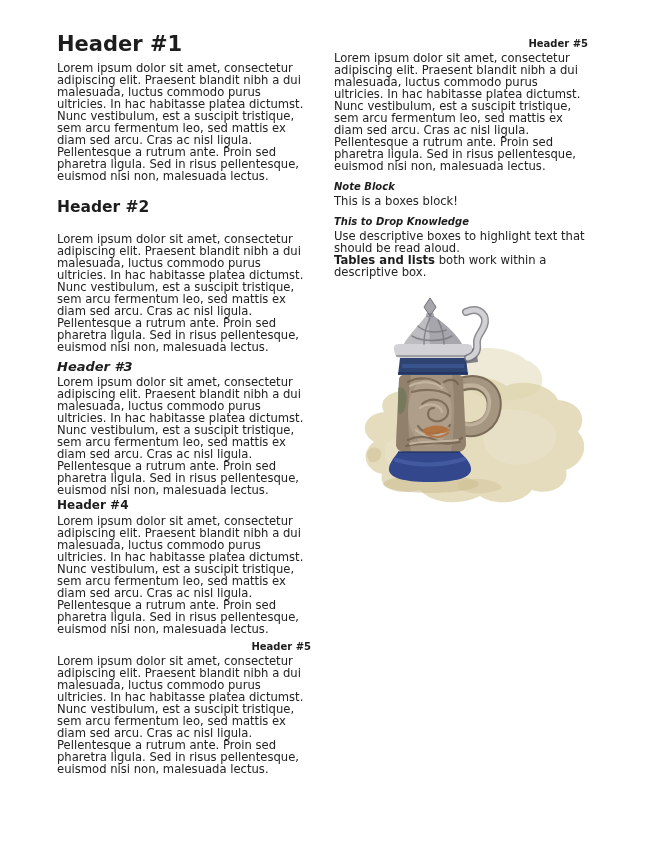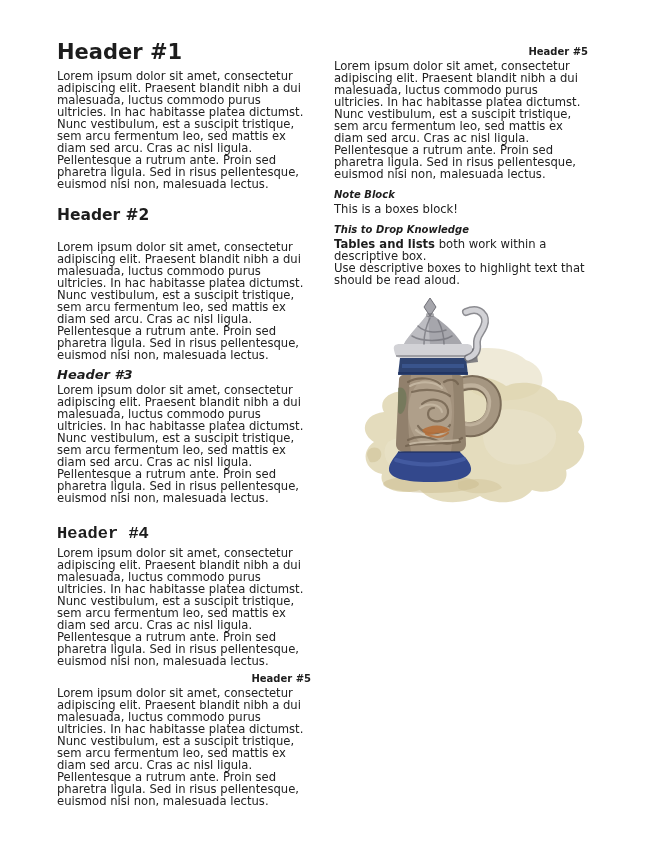--- a/index.html
+++ b/index.html
@@ -1,28 +1,28 @@
 <!DOCTYPE html>
 <html><head>
 <meta charset="utf-8">
 <style>
   html,body{margin:0;padding:0;}
   body{
     width:652px;height:844px;position:relative;overflow:hidden;
     background:#ffffff;color:#222222;
     font-family:"DejaVu Sans","Liberation Sans",sans-serif;
   }
-  .col{position:absolute;top:40px;width:254px;}
+  .col{position:absolute;top:32px;width:254px;}
   #left-col{left:57px;}
   #right-col{left:334px;}
   h1,h2,h3,h4,h5,p{margin:0;padding:0;color:#1d1d1d;}
   h1{font-size:21px;line-height:1.2;margin-bottom:5px;}
   h2{font-size:15.5px;line-height:1.2;margin-top:16px;margin-bottom:16px;}
   h3{font-size:13px;line-height:1.2;margin-top:6px;margin-bottom:2px;font-style:italic;}
-  h4{font-size:17px;line-height:1.2;margin-top:20px;margin-bottom:2px;font-family:Liberation Mono, monospace;}
+  h4{font-size:12px;line-height:1.2;margin-top:2px;margin-bottom:2px;}
   h5{font-size:10px;line-height:1.2;margin-top:6px;margin-bottom:2px;text-align:right;}
   .para{font-size:11.6px;line-height:12px;color:#222222;}
   .note-h{font-size:10px;line-height:1.2;font-weight:bold;margin-top:9px;margin-bottom:2px;color:#1d1d1d;font-style:italic;}
   .para b{color:#1d1d1d;}
   #illustration{position:absolute;left:338px;top:292px;width:258px;height:216px;}
   #illustration svg{display:block;width:258px;height:216px;}
 </style>
 </head>
 <body>
 
@@ -50,22 +50,22 @@
 </div>
 
 <div class="col" id="right-col">
   <section>
     <h5>Header #5</h5>
     <p class="para">Lorem ipsum dolor sit amet, consectetur adipiscing elit. Praesent blandit nibh a dui malesuada, luctus commodo purus ultricies. In hac habitasse platea dictumst. Nunc vestibulum, est a suscipit tristique, sem arcu fermentum leo, sed mattis ex diam sed arcu. Cras ac nisl ligula. Pellentesque a rutrum ante. Proin sed pharetra ligula. Sed in risus pellentesque, euismod nisi non, malesuada lectus.</p>
   </section>
   <div class="note-h">Note Block</div>
   <p class="para">This is a boxes block!</p>
   <div class="note-h">This to Drop Knowledge</div>
+  <p class="para">Use descriptive boxes to highlight text that should be read aloud.</p>
   <p class="para"><b>Tables and lists</b><span> both work within a descriptive box.</span></p>
-  <p class="para">Use descriptive boxes to highlight text that should be read aloud.</p>
 </div>
 
 <div id="illustration">
   <svg viewBox="0 0 258 216" xmlns="http://www.w3.org/2000/svg">
 
     <path opacity="0.75" d="M118 64 C138 52 172 54 188 68 C206 74 210 94 196 102 C178 112 144 110 132 98 C120 92 112 76 118 64 Z" fill="#eae3cb"></path>
     <path opacity="0.8" d="M36 150 C20 140 26 122 46 120 C38 106 58 94 76 102 C74 90 96 84 108 92 C124 82 152 82 168 94 C188 86 214 94 220 108 C242 110 250 126 240 140 C252 152 246 172 228 178 C232 194 212 204 194 198 C184 212 156 214 142 204 C122 214 94 212 82 198 C60 204 40 196 44 182 C26 178 22 160 36 150 Z" fill="#ddd3ad"></path>
     <path opacity="0.6" d="M150 120 C180 112 214 122 218 142 C220 162 196 176 170 172 C148 168 138 148 150 120 Z" fill="#eae3cb"></path>
     <path opacity="0.5" d="M50 150 C66 140 90 144 96 158 C100 172 84 184 64 180 C48 176 42 160 50 150 Z" fill="#eae3cb"></path>
     <path opacity="0.5" d="M30 166 C26 158 36 152 42 158 C46 164 40 172 32 170 Z" fill="#ccbe92"></path>

